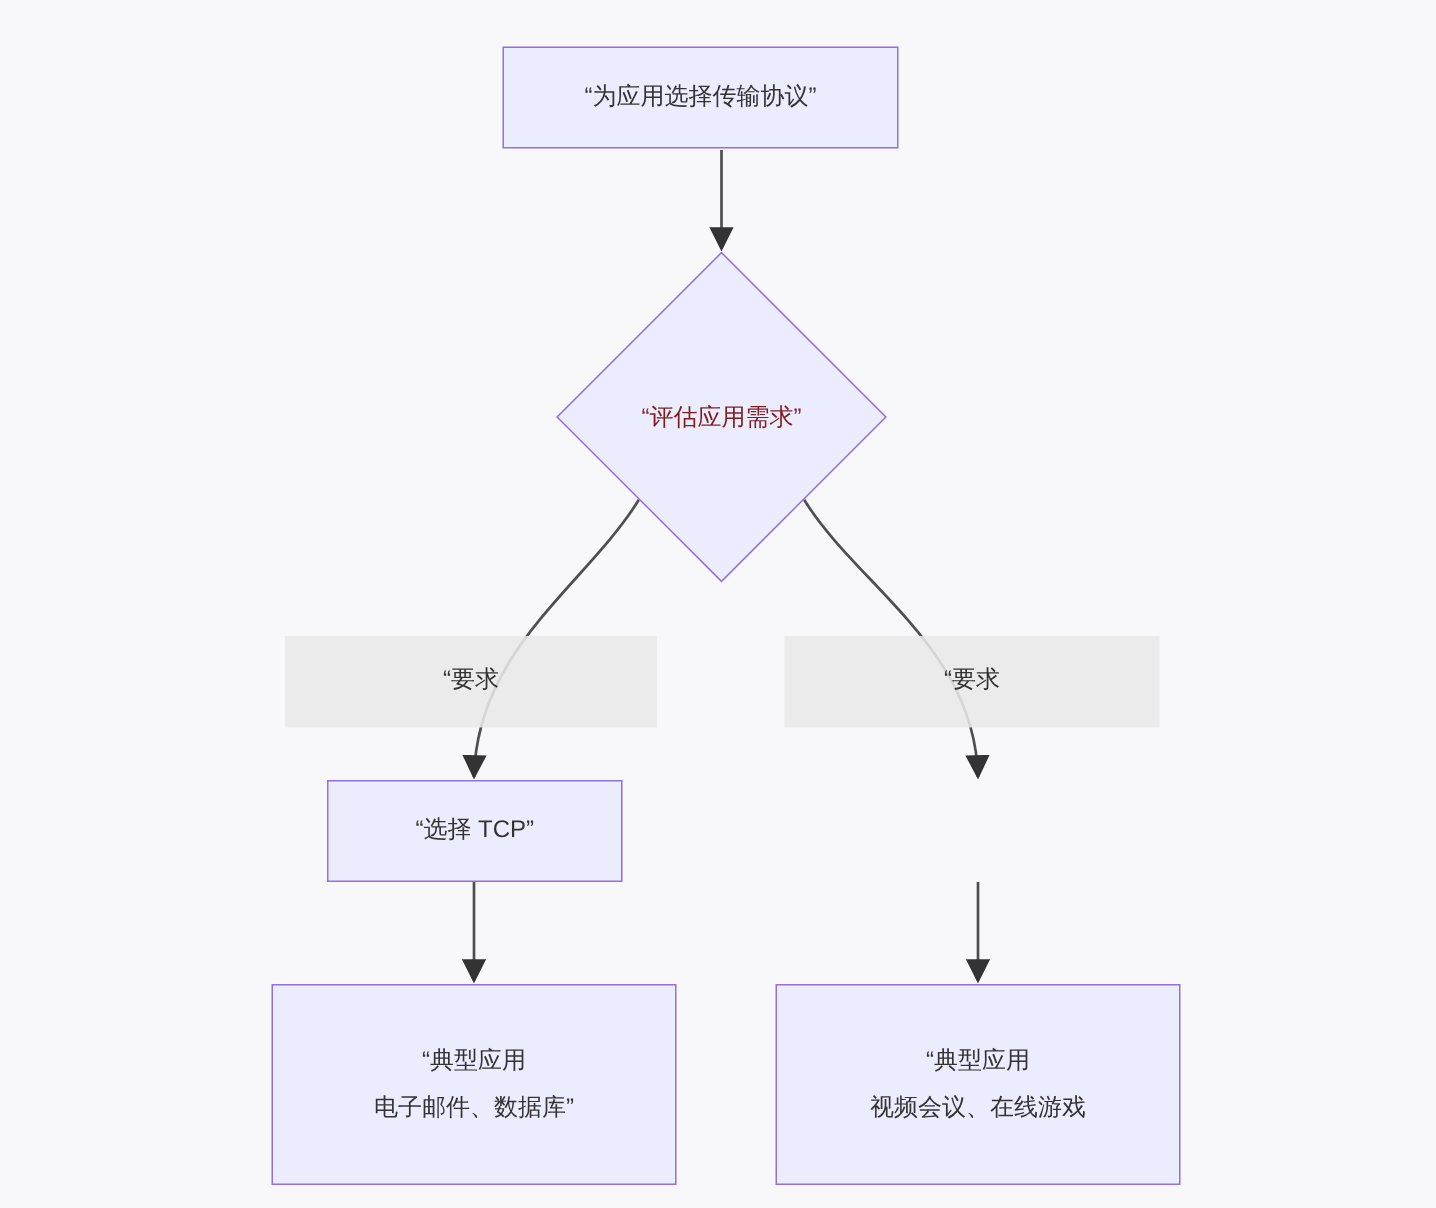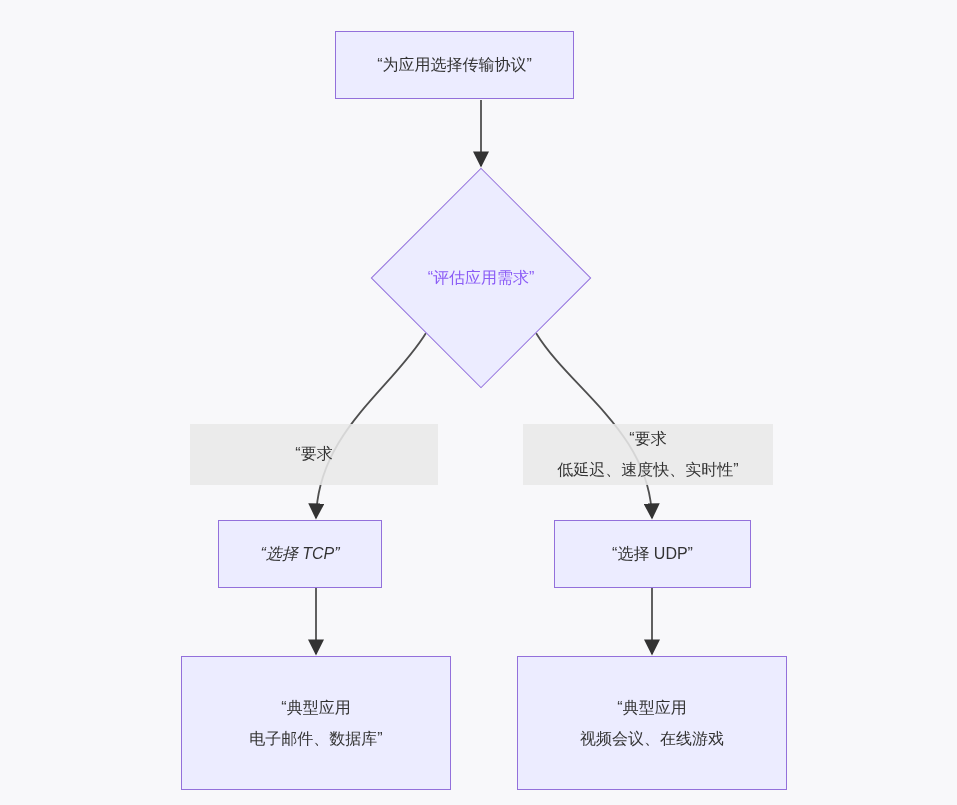--- a/index.html
+++ b/index.html
@@ -33,22 +33,22 @@
     display: flex;
     flex-direction: column;
     align-items: center;
     justify-content: center;
     text-align: center;
     font-size: 16px;
     line-height: 1.95;
     color: #333333;
     box-sizing: border-box;
   }
-  #node-start   { left: 335px; top: 31px;  width: 239px; height: 68px; }
-  #node-tcp     { left: 218px; top: 520px; width: 164px; height: 68px; font-style: italic; }
+  #node-start   { left: 335px; top: 31px;  width: 264px; height: 68px; }
+  #node-tcp     { left: 218px; top: 520px; width: 197px; height: 68px; }
   #node-udp     { left: 554px; top: 520px; width: 197px; height: 68px; }
   #node-tcp-apps{ left: 181px; top: 656px; width: 270px; height: 134px; }
   #node-udp-apps{ left: 517px; top: 656px; width: 270px; height: 134px; }
 
   #decision-shape {
     position: absolute;
     left: 403px; top: 200px;
     width: 156px; height: 156px;
     background: #ECECFF;
     border: 1px solid #9370DB;
@@ -56,21 +56,21 @@
     box-sizing: border-box;
   }
   #decision-label {
     position: absolute;
     left: 381px; top: 262px;
     width: 200px; height: 32px;
     display: flex;
     align-items: center;
     justify-content: center;
     font-size: 16px;
-    color: #8b5cf6;
+    color: #7f1d1d;
   }
   .edge-label {
     position: absolute;
     background: rgba(232,232,232,0.88);
     display: flex;
     flex-direction: column;
     align-items: center;
     justify-content: center;
     text-align: center;
     font-size: 16px;
@@ -98,38 +98,34 @@
     <path class="edge-path" d="M536,333 C571,390 650,432 652,518" marker-end="url(#arrow)"></path>
     <path class="edge-path" d="M316,588 L316,654" marker-end="url(#arrow)"></path>
     <path class="edge-path" d="M652,588 L652,654" marker-end="url(#arrow)"></path>
   </svg>
 
   <div class="edge-label" id="edge-label-tcp">
     <span class="line">“要求</span>
   </div>
   <div class="edge-label" id="edge-label-udp">
     <span class="line">“要求</span>
-    <span class="line">低延迟、速度快、实时性”</span>
   </div>
 
   <div class="node" id="node-start">
     <span class="line">“为应用选择传输协议”</span>
   </div>
 
   <div id="decision-shape"></div>
   <div id="decision-label">
     <span>“评估应用需求”</span>
   </div>
 
   <div class="node" id="node-tcp">
     <span class="line">“选择 TCP”</span>
   </div>
-  <div class="node" id="node-udp">
-    <span class="line">“选择 UDP”</span>
-  </div>
 
   <div class="node" id="node-tcp-apps">
     <span class="line">“典型应用</span>
     <span class="line">电子邮件、数据库”</span>
   </div>
   <div class="node" id="node-udp-apps">
     <span class="line">“典型应用</span>
     <span class="line">视频会议、在线游戏</span>
   </div>
 

